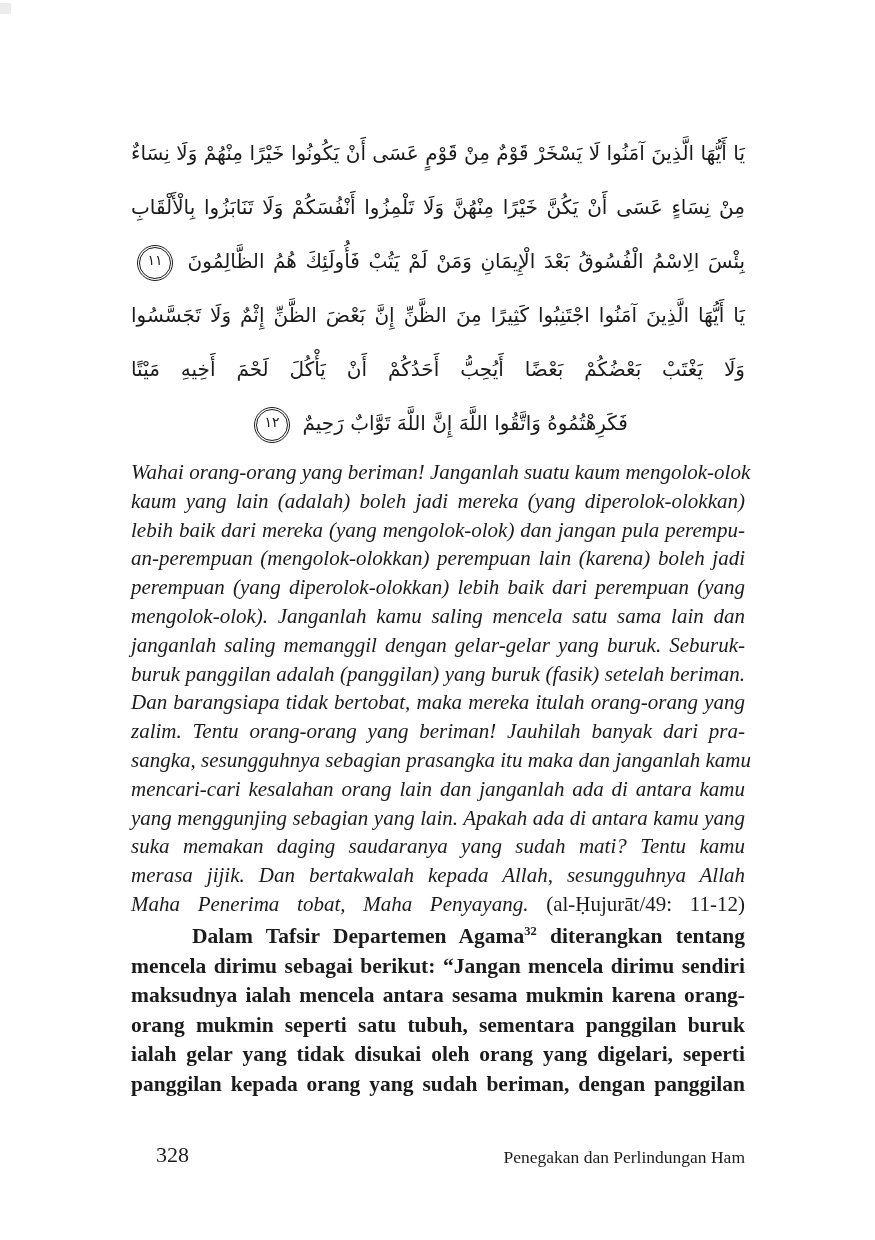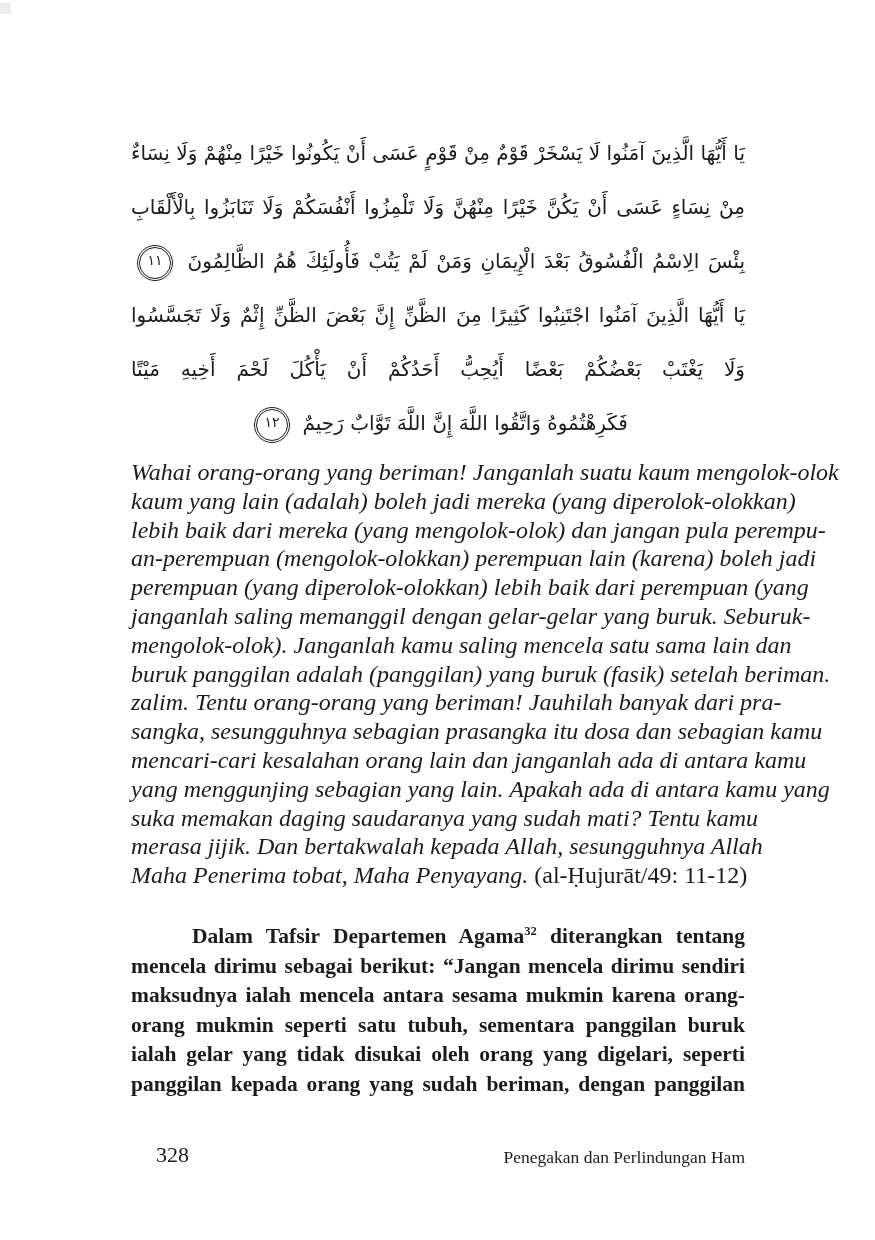--- a/index.html
+++ b/index.html
@@ -58,21 +58,21 @@
     border-radius: 50%;
     text-align: center;
     text-align-last: center;
     font-size: 14px;
     vertical-align: middle;
     margin: 0 6px;
   }
   
   .t {
     font-style: italic;
-    font-size: 24px;
+    font-size: 21px;
     height: 28.8px;
     line-height: 28.8px;
   }
   .t .roman { font-style: normal; }
   
   .c {
     font-size: 21.5px;
     height: 29.6px;
     line-height: 29.6px;
   }
@@ -110,25 +110,26 @@
   <div class="line ar fit" dir="rtl">وَلَا يَغْتَبْ بَعْضُكُمْ بَعْضًا أَيُحِبُّ أَحَدُكُمْ أَنْ يَأْكُلَ لَحْمَ أَخِيهِ مَيْتًا</div>
   <div class="line ar center" dir="rtl"><span>فَكَرِهْتُمُوهُ وَاتَّقُوا اللَّهَ إِنَّ اللَّهَ تَوَّابٌ رَحِيمٌ</span> <span class="ayah">١٢</span></div>
 </div>
 
 <div class="block translation">
   <div class="line t fit">Wahai orang-orang yang beriman! Janganlah suatu kaum mengolok-olok</div>
   <div class="line t fit">kaum yang lain (adalah) boleh jadi mereka (yang diperolok-olokkan)</div>
   <div class="line t fit">lebih baik dari mereka (yang mengolok-olok) dan jangan pula perempu-</div>
   <div class="line t fit">an-perempuan (mengolok-olokkan) perempuan lain (karena) boleh jadi</div>
   <div class="line t fit">perempuan (yang diperolok-olokkan) lebih baik dari perempuan (yang</div>
+  <div class="line t fit">mengolok-olok). Janganlah kamu saling mencela satu sama lain dan</div>
   <div class="line t fit">janganlah saling memanggil dengan gelar-gelar yang buruk. Seburuk-</div>
-  <div class="line t fit">mengolok-olok). Janganlah kamu saling mencela satu sama lain dan</div>
   <div class="line t fit">buruk panggilan adalah (panggilan) yang buruk (fasik) setelah beriman.</div>
+  <div class="line t fit">Dan barangsiapa tidak bertobat, maka mereka itulah orang-orang yang</div>
   <div class="line t fit">zalim. Tentu orang-orang yang beriman! Jauhilah banyak dari pra-</div>
-  <div class="line t fit">sangka, sesungguhnya sebagian prasangka itu dosa dan sebagian kamu</div>
+  <div class="line t fit">sangka, sesungguhnya sebagian prasangka itu maka dan janganlah kamu</div>
   <div class="line t fit">mencari-cari kesalahan orang lain dan janganlah ada di antara kamu</div>
   <div class="line t fit">yang menggunjing sebagian yang lain. Apakah ada di antara kamu yang</div>
   <div class="line t fit">suka memakan daging saudaranya yang sudah mati? Tentu kamu</div>
   <div class="line t fit">merasa jijik. Dan bertakwalah kepada Allah, sesungguhnya Allah</div>
   <div class="line t fit"><span>Maha Penerima tobat, Maha Penyayang.</span> <span class="roman">(al-Ḥujurāt/49: 11-12)</span></div>
 </div>
 
 <div class="block commentary">
   <div class="line c fit c-first"><span>Dalam Tafsir Departemen Agama</span><sup class="fn">32</sup><span> diterangkan tentang</span></div>
   <div class="line c fit">mencela dirimu sebagai berikut: “Jangan mencela dirimu sendiri</div>

